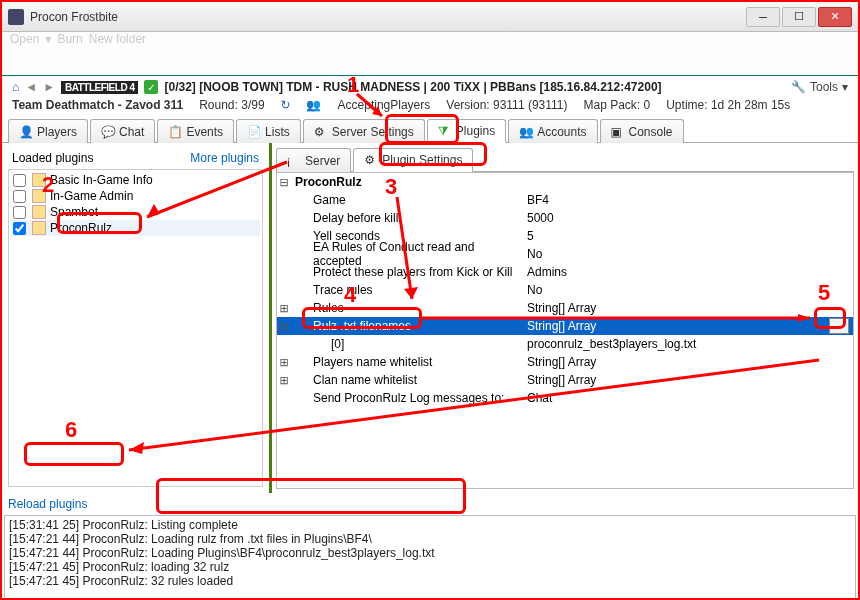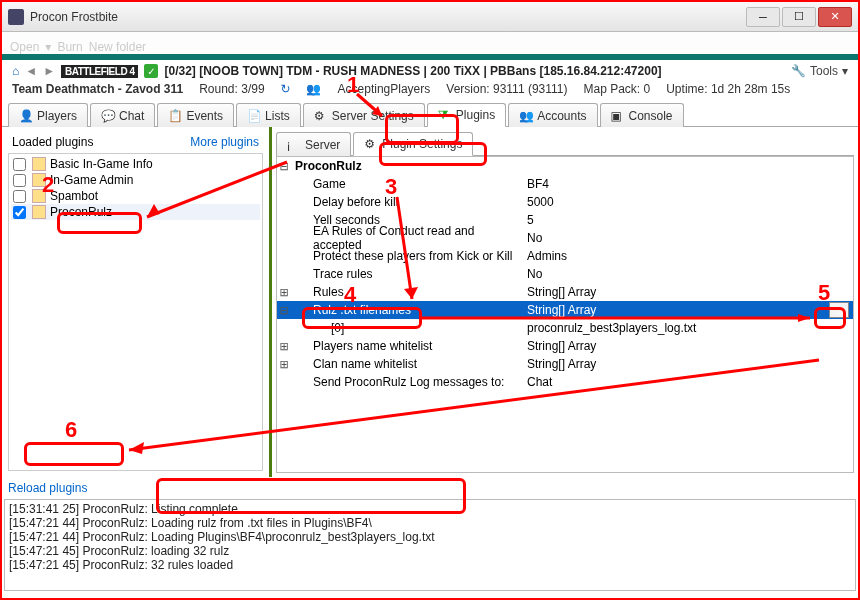--- a/index.html
+++ b/index.html
@@ -3,21 +3,21 @@
 <meta charset="utf-8">
 <style>
 * { box-sizing: border-box; margin: 0; padding: 0; font-family: "Segoe UI", Tahoma, sans-serif; font-size: 12px; }
 body { background: #fff; width: 860px; height: 600px; overflow: hidden; position: relative; border: 2px solid #ff0000; }
 .titlebar { height: 30px; background: linear-gradient(#f8f8f8,#e4e4e4); display: flex; align-items: center; padding: 0 6px; border-bottom: 1px solid #bbb; }
 .titlebar .app-icon { width: 16px; height: 16px; background: #446; margin-right: 6px; border-radius: 2px; }
 .titlebar .title { flex: 1; color: #333; }
 .winbtns { display: flex; gap: 2px; }
 .winbtn { width: 34px; height: 20px; background: #e8e8e8; border: 1px solid #bbb; display: flex; align-items: center; justify-content: center; font-size: 11px; border-radius: 2px; }
 .winbtn.close { background: #d9534f; color: #fff; border-color: #b52b27; }
-.toolbar { height: 28px; display: flex; align-items: flex-end; padding: 0 8px; gap: 6px; background: #fdfdfd; border-bottom: 6px solid #0f766e; font-size: 10px; color: #999; }
+.toolbar { height: 44px; display: flex; align-items: flex-start; padding: 0 8px; gap: 6px; background: #fdfdfd; border-bottom: 1px solid #0f766e; font-size: 10px; color: #999; }
 .toolbar .faded { opacity: .5; }
 .serverbar { padding: 4px 10px 2px; display: flex; align-items: center; gap: 6px; }
 .serverbar .logo { background: #222; color: #fff; padding: 1px 4px; font-weight: bold; font-size: 10px; letter-spacing: -0.5px; }
 .serverbar .check { background: #3a3; color:#fff; width:14px; height:14px; display:inline-flex; align-items:center; justify-content:center; font-size:10px; border-radius:2px;}
 .serverbar .srvname { font-weight: bold; color: #222; }
 .serverbar .tools { margin-left: auto; color: #444; display:flex; align-items:center; gap:4px; }
 .statusbar { padding: 2px 10px 6px; display: flex; align-items: flex-end; gap: 16px; color: #333; }
 .statusbar .map { font-weight: bold; }
 .maintabs { display: flex; gap: 2px; padding: 0 6px; border-bottom: 1px solid #aaa; background: #fff; }
 .tab { padding: 4px 10px; border: 1px solid #aaa; border-bottom: none; background: linear-gradient(#fdfdfd,#ececec); border-radius: 3px 3px 0 0; display: flex; align-items: center; gap: 4px; color: #333; position: relative; top: 1px; }

